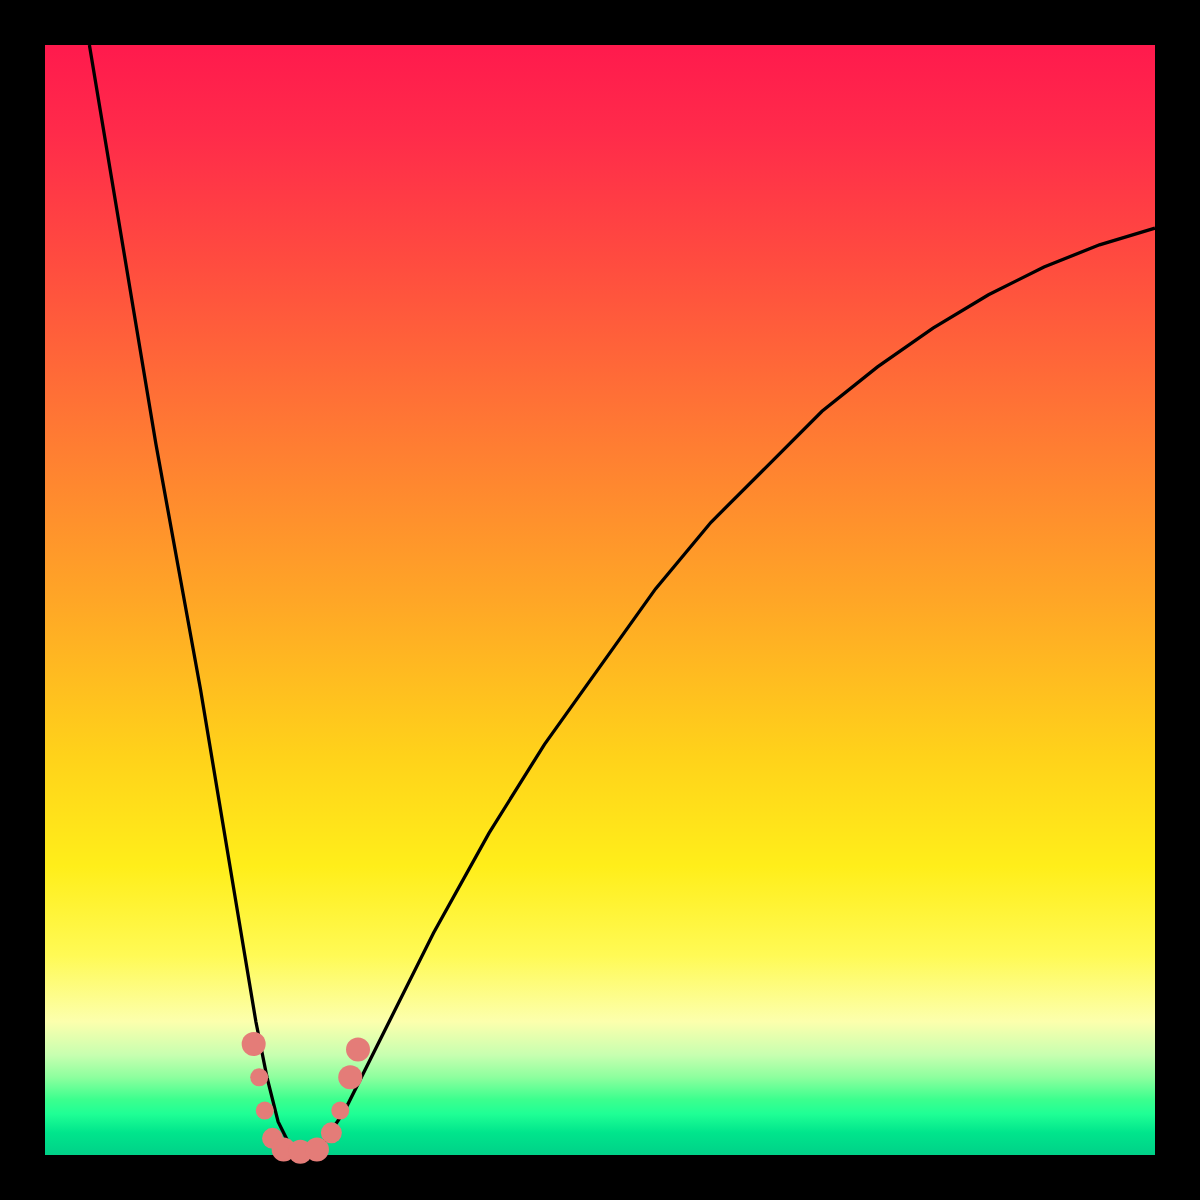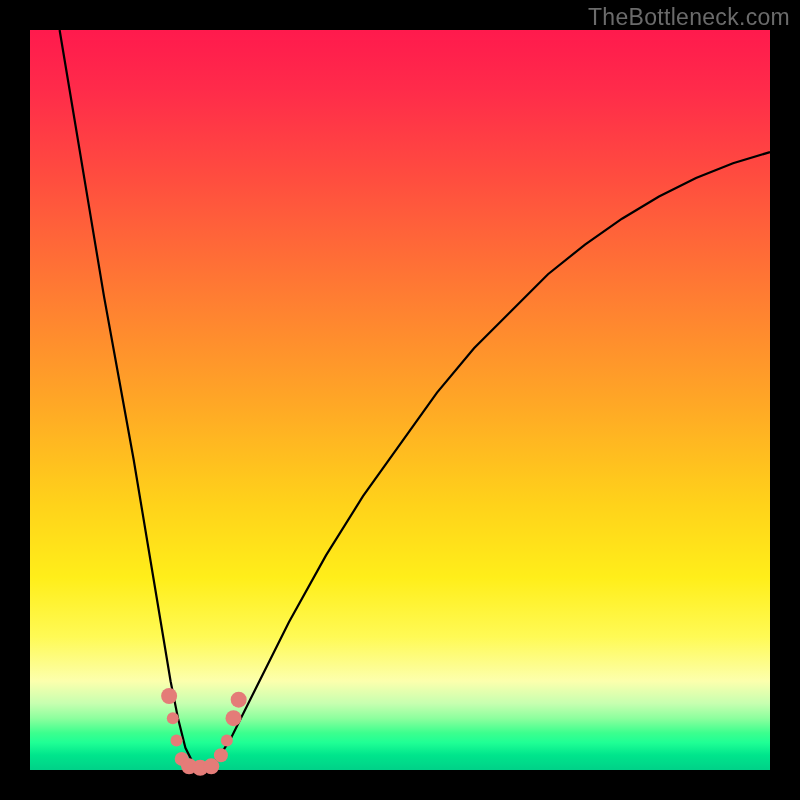--- a/index.html
+++ b/index.html
@@ -62,21 +62,20 @@
     top: 0;
     width: 740px;
     height: 740px;
     overflow: visible;
   }
 </style>
 </head>
 <body>
 
 <div class="frame">
-  <div class="watermark">TheBottleneck.com</div>
   <div class="plot-area">
     <svg class="curve" viewBox="0 0 740 740">
       <path id="main-curve" fill="none" stroke="#000000" stroke-width="2.2" d="M29.60 0.00 L44.40 88.80 L59.20 177.60 L74.00 266.40 L88.80 347.80 L103.60 429.20 L118.40 518.00 L133.20 606.80 L140.60 651.20 L148.00 688.20 L155.40 717.80 L162.80 732.60 L170.20 740.00 L177.60 740.00 L185.00 732.60 L199.80 710.40 L222.00 666.00 L259.00 592.00 L296.00 525.40 L333.00 466.20 L370.00 414.40 L407.00 362.60 L444.00 318.20 L481.00 281.20 L518.00 244.20 L555.00 214.60 L592.00 188.70 L629.00 166.50 L666.00 148.00 L703.00 133.20 L740.00 122.10"></path>
       <g id="markers">
           <circle cx="139.12" cy="666.00" r="8.00" fill="#e47c78"></circle>
           <circle cx="142.82" cy="688.20" r="6.00" fill="#e47c78"></circle>
           <circle cx="146.52" cy="710.40" r="6.00" fill="#e47c78"></circle>
           <circle cx="151.70" cy="728.90" r="7.00" fill="#e47c78"></circle>
           <circle cx="159.10" cy="736.30" r="8.00" fill="#e47c78"></circle>
           <circle cx="170.20" cy="737.78" r="8.00" fill="#e47c78"></circle>

